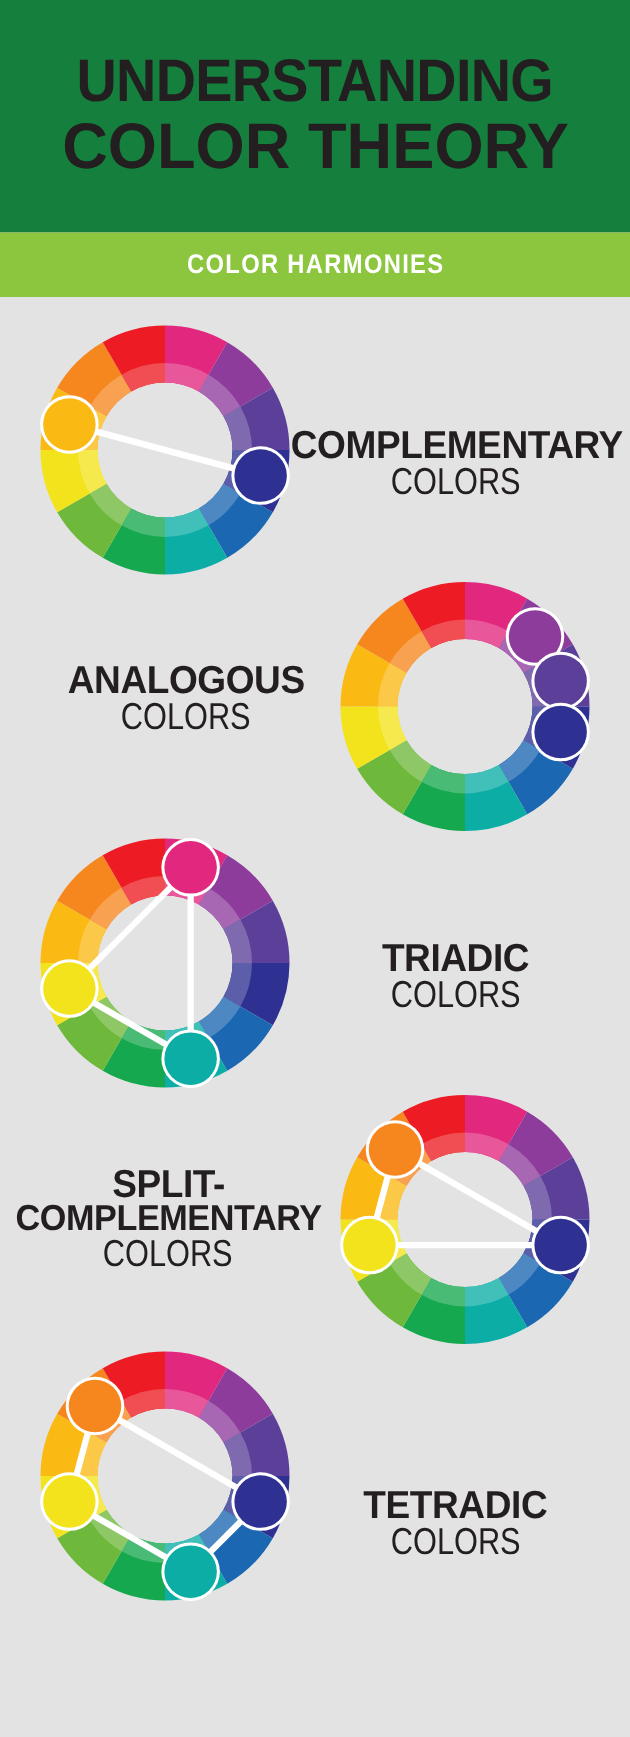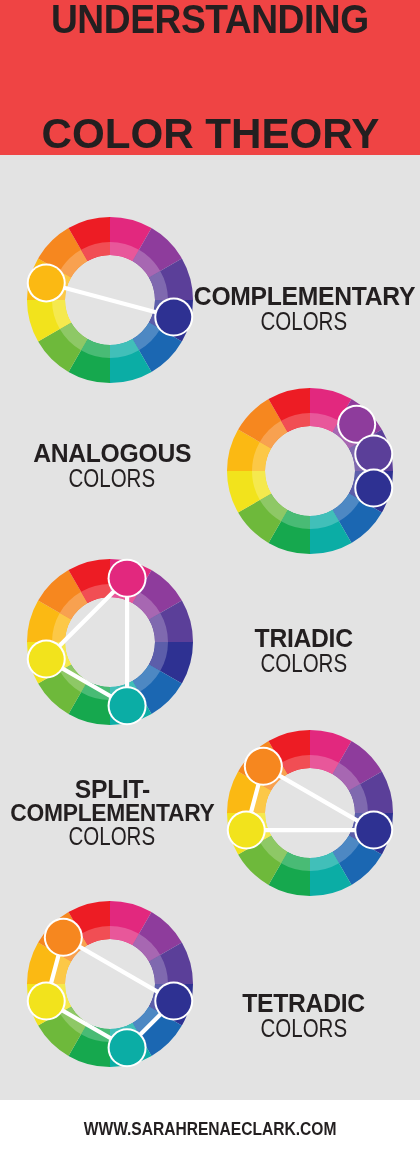--- a/index.html
+++ b/index.html
@@ -7,23 +7,23 @@
     width:420px;height:1158px;
     background:#ffffff;
     font-family:"Liberation Sans", sans-serif;
     overflow:hidden;
   }
   .page{position:relative;width:420px;height:1158px;background:#e3e3e3;}
 
   
   .header{
     position:absolute;left:0;top:0;width:420px;height:155px;
-    background:#ef4444;
+    background:#15803d;
     display:flex;flex-direction:column;
-    align-items:center;justify-content:space-between;
+    align-items:center;justify-content:center;
   }
   .title-1{
     font-family:"Liberation Sans Narrow","Liberation Sans",sans-serif;
     font-size:40px;line-height:0.98;font-weight:700;
     letter-spacing:-0.5px;color:#231f20;
     transform:scaleX(0.93);transform-origin:center;
     white-space:nowrap;
   }
   .title-2{
     font-family:"Liberation Sans","DejaVu Sans",sans-serif;
@@ -92,20 +92,23 @@
 </head>
 <body>
 
 <div class="page">
 
   <div class="header">
     <div class="title-1">UNDERSTANDING</div>
     <div class="title-2">COLOR THEORY</div>
   </div>
 
+  <div class="banner">
+    <div class="banner-text">COLOR HARMONIES</div>
+  </div>
 
   <div class="body-area" id="harmony-rows">
       <div class="row" style="top: 14px;">
         <div class="wheel-holder" style="left: 22px; top: 0px;">
           <svg width="176" height="176" viewBox="0 0 176 176">
             <g>
               <path d="M 88 5 A 83 83 0 0 1 129.5 16.1198914858916 L 110.5 49.02885682970026 A 45 45 0 0 0 88 43 Z" fill="#e2287e"></path>
             </g>
             <g>
               <path d="M 129.5 16.1198914858916 A 83 83 0 0 1 159.88010851410843 46.50000000000001 L 126.97114317029974 65.5 A 45 45 0 0 0 110.5 49.02885682970026 Z" fill="#8e3c9c"></path>
@@ -216,21 +219,21 @@
             <path d="M 37.77052658050256 58.99999999999999 A 58 58 0 0 1 58.99999999999997 37.770526580502576 L 65.49999999999997 49.028856829700274 A 45 45 0 0 0 49.02885682970026 65.5 Z" fill="#f8a150"></path>
             <path d="M 58.99999999999997 37.770526580502576 A 58 58 0 0 1 87.99999999999999 30 L 87.99999999999999 43 A 45 45 0 0 0 65.49999999999997 49.028856829700274 Z" fill="#f14e54"></path>
             <circle cx="134.66904755831214" cy="41.33095244168787" r="19.5" fill="#ffffff"></circle>
             <circle cx="134.66904755831214" cy="41.33095244168787" r="17.5" fill="#8e3c9c"></circle>
             <circle cx="151.75110453507853" cy="70.91794302323363" r="19.5" fill="#ffffff"></circle>
             <circle cx="151.75110453507853" cy="70.91794302323363" r="17.5" fill="#5b3f99"></circle>
             <circle cx="151.75110453507853" cy="105.08205697676637" r="19.5" fill="#ffffff"></circle>
             <circle cx="151.75110453507853" cy="105.08205697676637" r="17.5" fill="#2e3192"></circle>
           </svg>
         </div>
-        <div class="label left center" style="top: 58px; left: 6px; width: 212px;">
+        <div class="label left center" style="top: 58px; left: 18px; width: 212px;">
           <div class="lbl-main">ANALOGOUS</div>
           <div class="lbl-sub">COLORS</div>
         </div>
       </div>
       <div class="row" style="top: 356px; text-decoration: underline;">
         <div class="wheel-holder" style="left: 22px; top: 0px;">
           <svg width="176" height="176" viewBox="0 0 176 176">
             <g>
               <path d="M 88 5 A 83 83 0 0 1 129.5 16.1198914858916 L 110.5 49.02885682970026 A 45 45 0 0 0 88 43 Z" fill="#e2287e"></path>
             </g>
@@ -423,17 +426,14 @@
             <circle cx="41.330952441687856" cy="41.33095244168787" r="17.5" fill="#f6871f"></circle>
           </svg>
         </div>
         <div class="label right center" style="top: 72px; left: 198px; width: 212px; margin-top: 23px;">
           <div class="lbl-main">TETRADIC</div>
           <div class="lbl-sub">COLORS</div>
         </div>
       </div>
     </div>
 
-  <div class="footer">
-    <div class="footer-text">WWW.SARAHRENAECLARK.COM</div>
-  </div>
 
 </div>
 
 </body></html>

